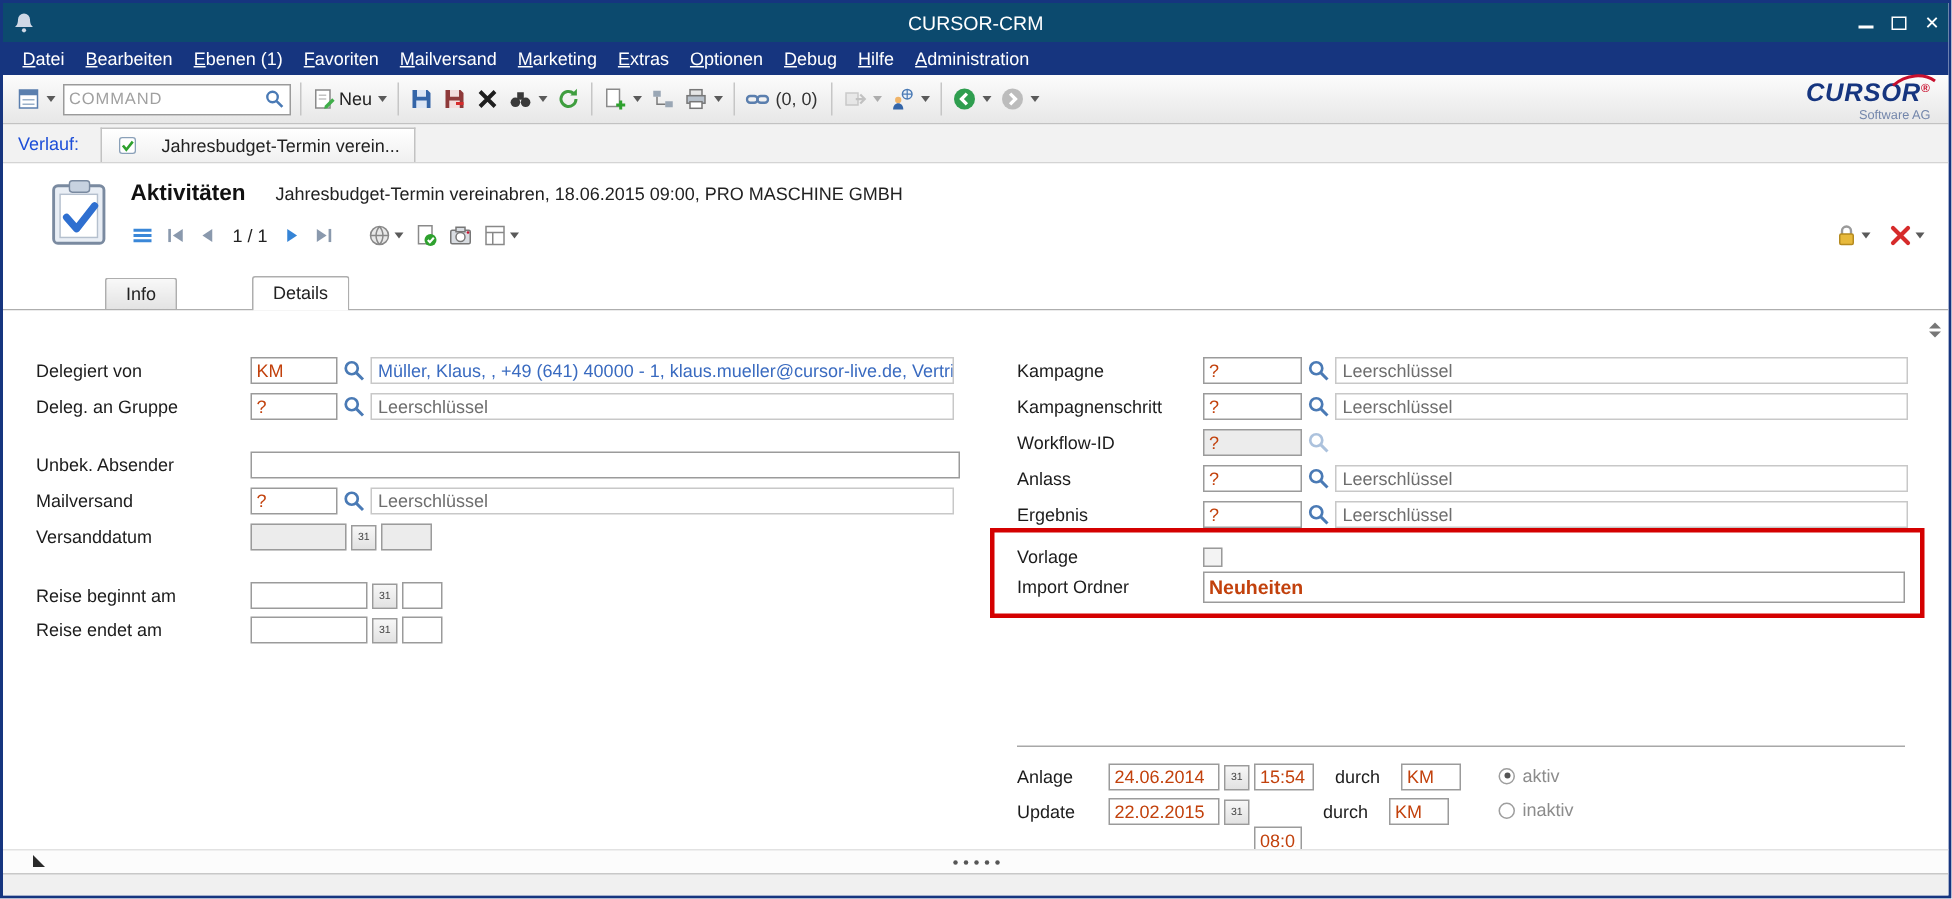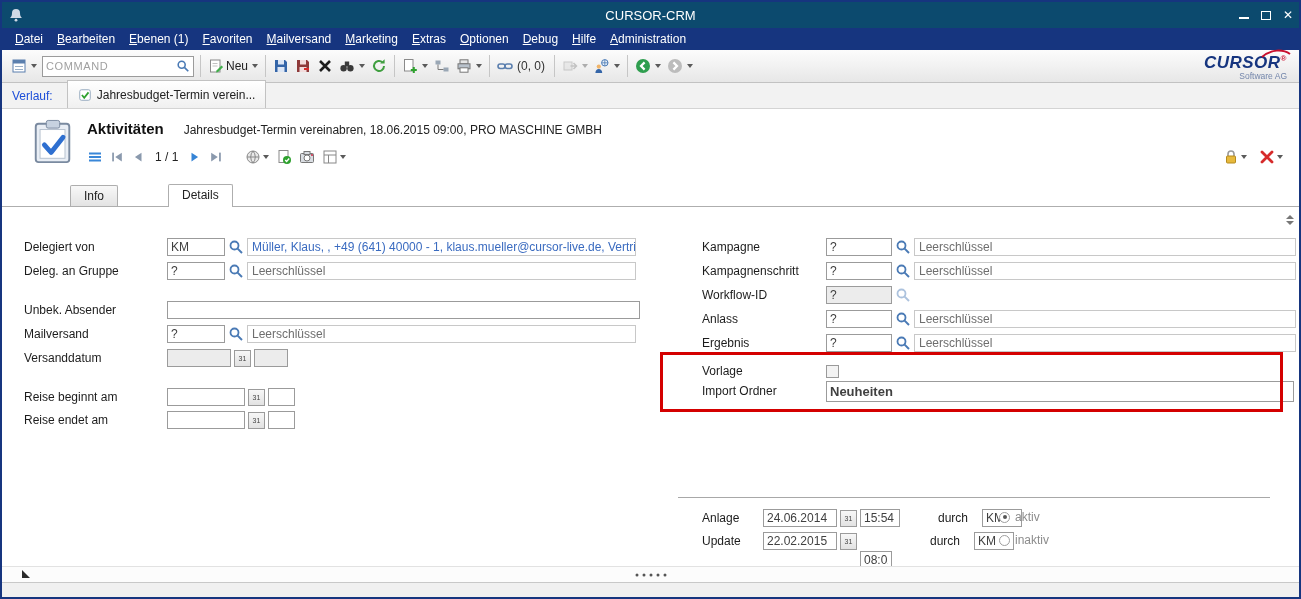--- a/index.html
+++ b/index.html
@@ -48,21 +48,21 @@
   .brand-name { font-size:17px; font-weight:bold; font-style:italic; color:#16357f;
                 letter-spacing:.5px; line-height:16px; }
   .brand-name .reg { font-size:8px; color:#c8102e; vertical-align:super; font-style:normal; }
   .brand-sub { font-size:8.5px; color:#7386ab; }
   .brand-swoosh { position:absolute; right:2px; top:-3px; }
 
   
   .histbar { height:26px; background:#f2f2f2; border-bottom:1px solid #d4d4d4;
              display:flex; align-items:flex-end; padding:0 10px; flex:none; }
   .histlabel { font-size:12px; color:#1d4ed8; align-self:center; margin-right:14px; }
-  .histtab { display:flex; align-items:center; gap:5px; height:28px; padding:0 10px;
+  .histtab { display:flex; align-items:center; gap:16px; height:23px; padding:0 10px;
              background:linear-gradient(#ffffff,#f0f0f0); border:1px solid #c2c2c2;
              border-bottom:none; font-size:12px; color:#222; }
 
   
   .headerbar { height:72px; background:#fff; position:relative; flex:none; }
   .hdr-icon { position:absolute; left:28px; top:10px; width:46px; height:46px; }
   .hdr-title-row { position:absolute; left:85px; top:11px; display:flex;
                    align-items:baseline; gap:20px; white-space:nowrap; }
   .hdr-title { font-size:15px; font-weight:bold; color:#111; }
   .hdr-sub { font-size:12px; color:#222; }
@@ -78,24 +78,24 @@
          border-bottom:none; border-radius:2px 2px 0 0; margin-right:2px;
          background:linear-gradient(#f8f8f8,#e3e3e3);margin-left:48px; }
   .tab.active { background:#fff; margin-bottom:-1px; padding-bottom:5px; }
 
   
   .content { flex:1; position:relative; background:#fff; font-size:12px; overflow:hidden; }
   .row { position:absolute; display:flex; align-items:center; height:20px; white-space:nowrap; }
   .lrow { left:22px; }
   .rrow { left:676px; }
   .lrow > .lbl { width:143px; }
-  .rrow > .lbl { width:124px;margin-left:24px; }
+  .rrow > .lbl { width:124px; }
   .lbl { font-size:12px; color:#1c1c1c; flex:none; }
   .inp { height:18px; border:1px solid #9b9b9b; background:#fff; font-size:12px;
-         padding:0 3px; font-family:inherit; color:#404040; }
+         padding:0 3px; font-family:inherit; color:#c2410c; }
   .inp.gray { background:#ececec; }
   .disp { height:18px; border:1px solid #c8c8c8; background:#fff; line-height:16px;
           padding:0 4px; overflow:hidden; white-space:nowrap; color:#6e6e6e; }
   .disp.link { color:#3a6bc0; }
   .mag { width:16px; height:16px; margin:0 3px; flex:none; }
   .btn31 { width:17px; height:17px; border:1px solid #9b9b9b;
            background:linear-gradient(#f7f7f7,#e2e2e2); font-size:7px; line-height:15px;
            text-align:center; color:#444; margin:0 3px; flex:none; }
   .chk { width:13px; height:13px; border:1px solid #9a9a9a; background:#f3f3f3; flex:none; }
   .bold-inp { font-weight:bold; font-size:13px; height:21px; }

